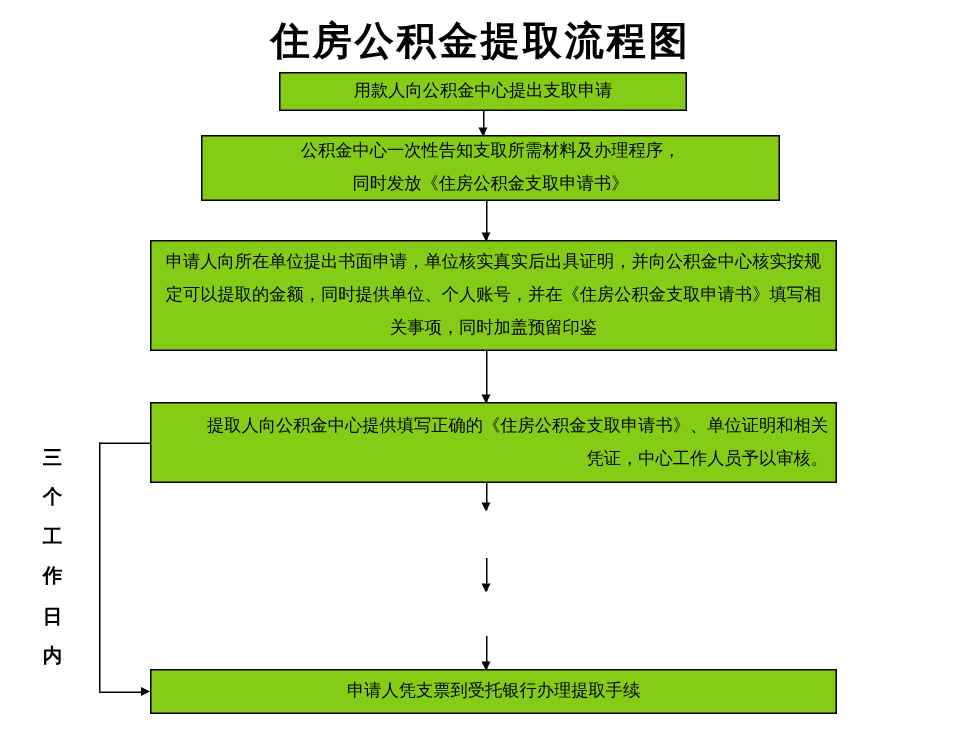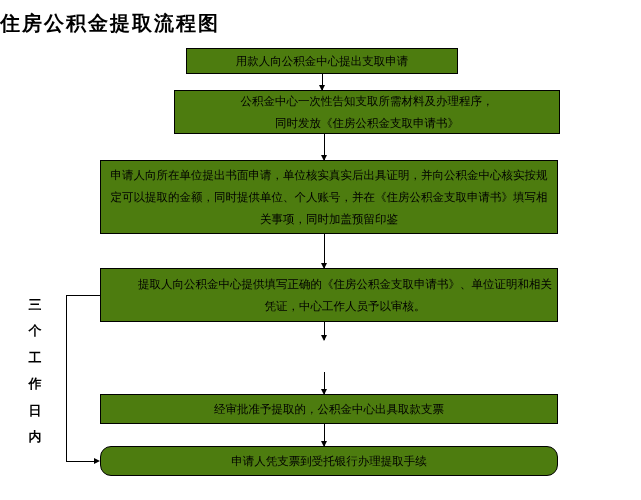--- a/index.html
+++ b/index.html
@@ -13,40 +13,40 @@
     width: 641px;
     height: 500px;
     background: #ffffff;
     overflow: hidden;
   }
   .title {
     position: absolute;
     top: 10px;
     left: 0;
     width: 100%;
-    text-align: left;
-    font-size: 20px;
+    text-align: center;
+    font-size: 26px;
     font-weight: bold;
     letter-spacing: 2px;
   }
   .box {
     position: absolute;
     border: 1px solid #000000;
-    background: #4d7c0f;
+    background: #84cc16;
     font-size: 11.5px;
     line-height: 22px;
     display: flex;
     align-items: center;
     justify-content: center;
     text-align: center;
     white-space: pre-line;
     padding: 2px 5px;
   }
   .box.align-left {
-    text-align: center;
+    text-align: right;
     justify-content: flex-start;
     padding-left: 37px;
   }
   .varrow {
     position: absolute;
     width: 0;
     border-left: 1px solid #000000;
   }
   .varrow::after {
     content: "";
@@ -98,36 +98,35 @@
 </head>
 <body>
 
 <div class="canvas">
 
   <div class="title">住房公积金提取流程图</div>
 
   <div class="box" style="left:186px; top:48px; width:272px; height:26px;">用款人向公积金中心提出支取申请</div>
   <div class="varrow" style="left:322px; top:74px; height:16px;"></div>
 
-  <div class="box" style="left:134px; top:90px; width:386px; height:44px;margin-left:40px;">公积金中心一次性告知支取所需材料及办理程序，
+  <div class="box" style="left:134px; top:90px; width:386px; height:44px;">公积金中心一次性告知支取所需材料及办理程序，
 同时发放《住房公积金支取申请书》</div>
   <div class="varrow" style="left:324px; top:134px; height:26px;"></div>
 
   <div class="box" style="left:100px; top:160px; width:458px; height:74px;font-family:Liberation Serif, serif;">申请人向所在单位提出书面申请，单位核实真实后出具证明，并向公积金中心核实按规定可以提取的金额，同时提供单位、个人账号，并在《住房公积金支取申请书》填写相关事项，同时加盖预留印鉴</div>
   <div class="varrow" style="left:324px; top:234px; height:34px;"></div>
 
   <div class="box align-left" style="left:100px; top:268px; width:458px; height:54px;">提取人向公积金中心提供填写正确的《住房公积金支取申请书》、单位证明和相关凭证，中心工作人员予以审核。</div>
   <div class="varrow" style="left:324px; top:322px; height:18px;"></div>
 
   <div class="varrow" style="left:324px; top:372px; height:22px;"></div>
 
-  <div class="box" style="left:100px; top:394px; width:458px; height:30px;">经审批准予提取的，公积金中心出具取款支票</div>
   <div class="varrow" style="left:324px; top:424px; height:22px;"></div>
 
-  <div class="box" style="left:100px; top:446px; width:458px; height:30px;border-radius:11px;">申请人凭支票到受托银行办理提取手续</div>
+  <div class="box" style="left:100px; top:446px; width:458px; height:30px;">申请人凭支票到受托银行办理提取手续</div>
 
   <div class="hline" style="left:66px; top:295px; width:34px;"></div>
   <div class="vline" style="left:66px; top:295px; height:166px;"></div>
   <div class="hline harrow-right" style="left:66px; top:461px; width:28px;"></div>
 
   <div class="side-label">
     <span>三</span>
     <span>个</span>
     <span>工</span>
     <span>作</span>

